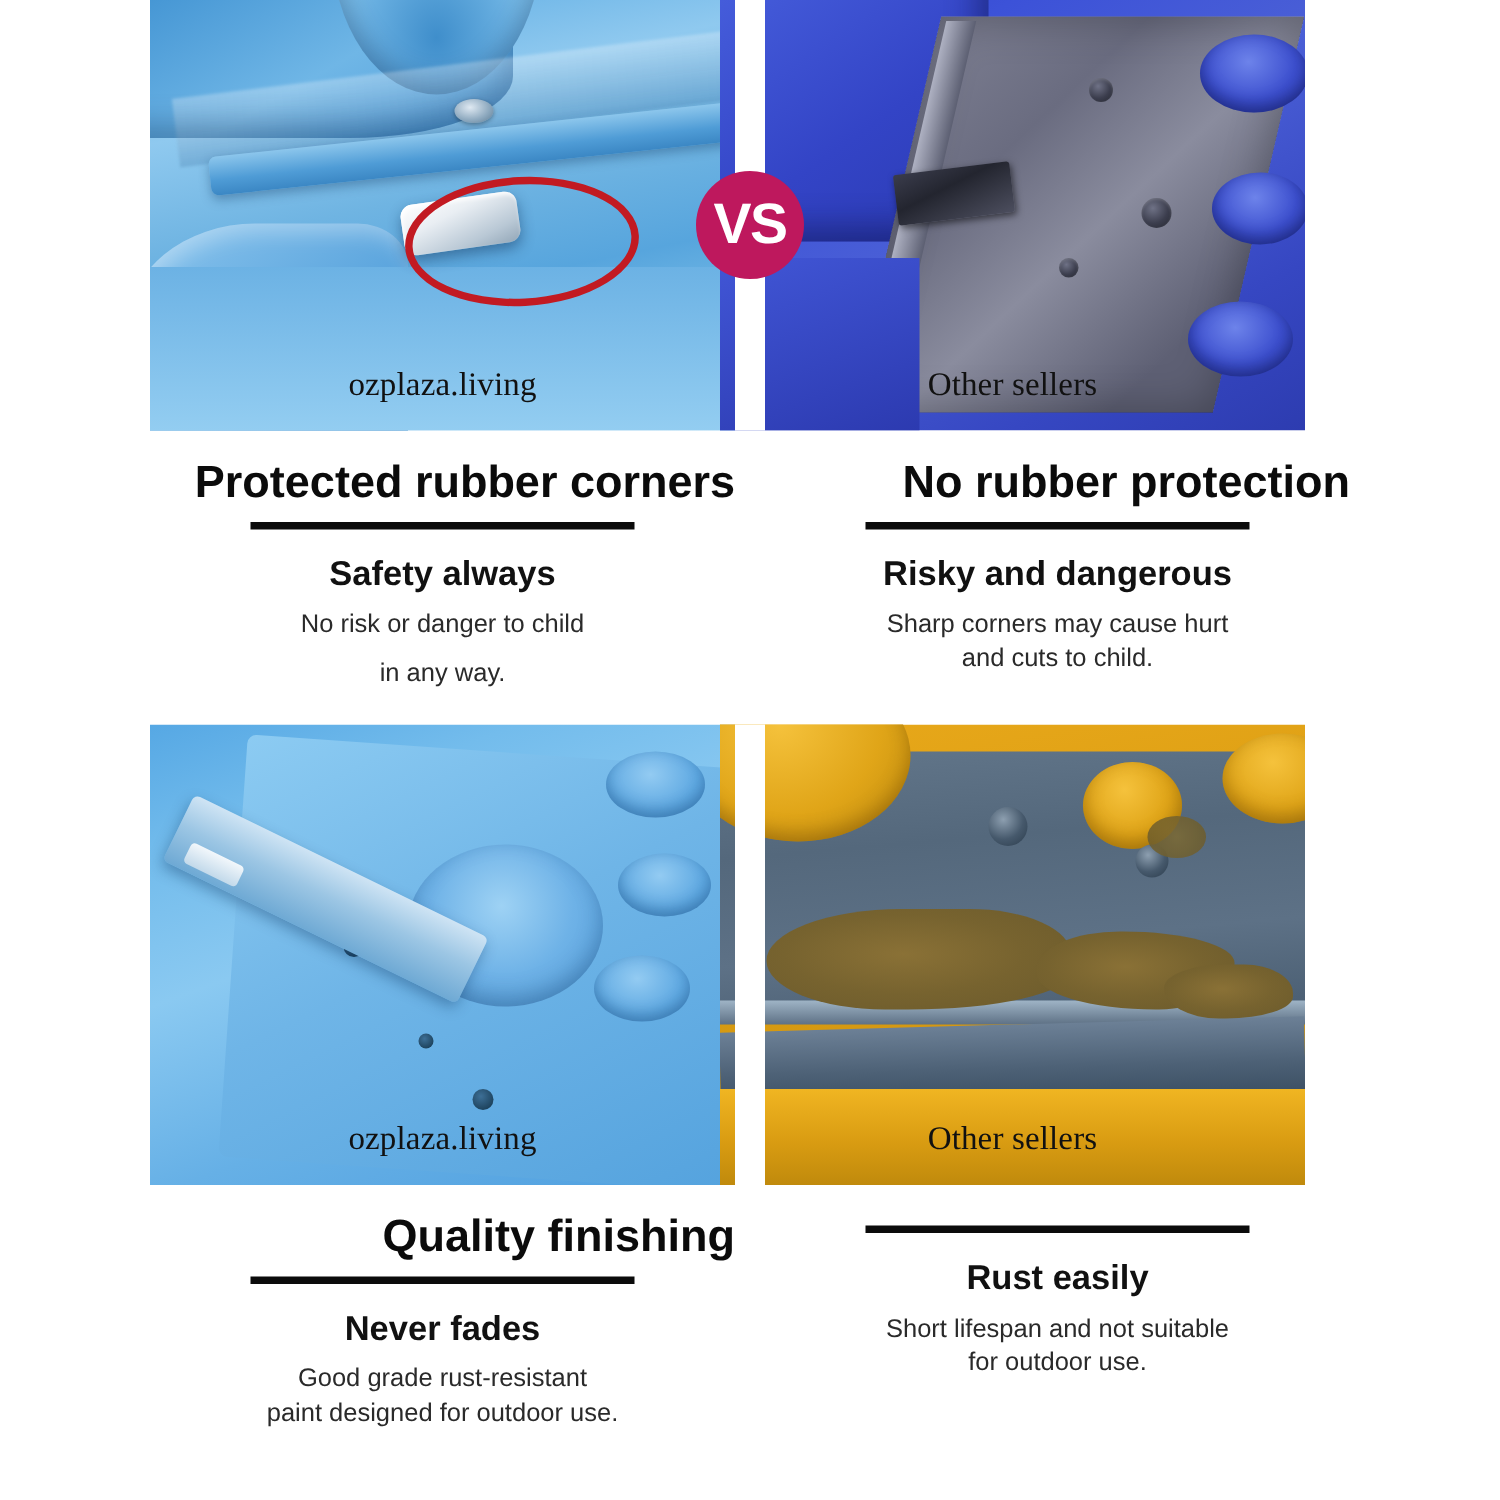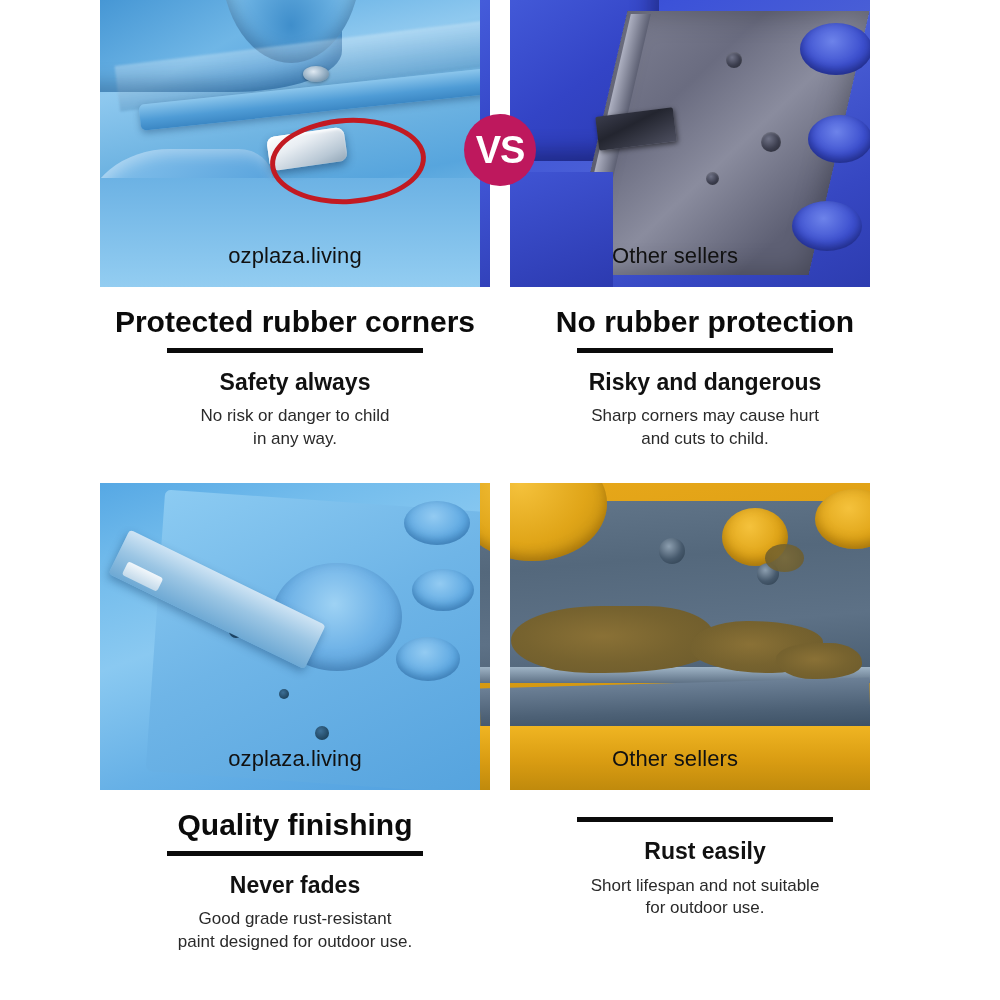--- a/index.html
+++ b/index.html
@@ -240,21 +240,21 @@
   .img-br .bottom-yellow {
     position:absolute; left:0; bottom:0; width:100%; height:21%;
     background:linear-gradient(180deg,#f0b522 0%, #d99c12 55%, #c08a0c 100%);
   }
 
   
   .watermark {
     position:absolute; left:0; width:100%;
     text-align:center;
     font-size:22px; color:#111;
-    font-family:Liberation Sans, sans-serif;
+    font-family:Liberation Serif, serif;
     letter-spacing:.1px;
   }
   .panel .watermark { bottom:18px; }
 
   
   .vs-badge {
     position:absolute;
     width:72px; height:72px;
     border-radius:50%;
     display:flex; align-items:center; justify-content:center;
@@ -284,20 +284,21 @@
     position:absolute; top:0; width:390px; text-align:center;
   }
   .col.left  { left:100px; }
   .col.right { left:510px; }
 
   .headline {
     font-size:30px; font-weight:bold; color:#0b0b0b;
     line-height:1.12;
     font-family:"Liberation Sans", sans-serif;
     white-space:nowrap;
+    text-align:right;
   }
   .rule {
     width:256px; height:5px; background:#0b0b0b;
     margin:9px auto 0;
   }
   .subhead {
     font-size:23px; font-weight:bold; color:#111;
     margin-top:16px; line-height:1.2;
   }
   .body-copy {
@@ -351,21 +352,21 @@
 
       <div class="vs-badge" id="vs-top" style="background: #be185d;">VS</div>
     </div>
 
     <div class="text-row" style="margin-top:18px;">
       <div class="col left">
         <div class="headline">Protected rubber corners</div>
         <div class="rule"></div>
         <div class="subhead">Safety always</div>
         <div class="body-copy">No risk or danger to child</div>
-        <div class="body-copy" style="margin-top:0;">in any way.</div>
+        <div class="body-copy" style="margin-top:10px;">in any way.</div>
       </div>
       <div class="col right">
         <div class="headline">No rubber protection</div>
         <div class="rule"></div>
         <div class="subhead">Risky and dangerous</div>
         <div class="body-copy">Sharp corners may cause hurt</div>
         <div class="body-copy" style="margin-top:0;">and cuts to child.</div>
       </div>
     </div>
   </div>

